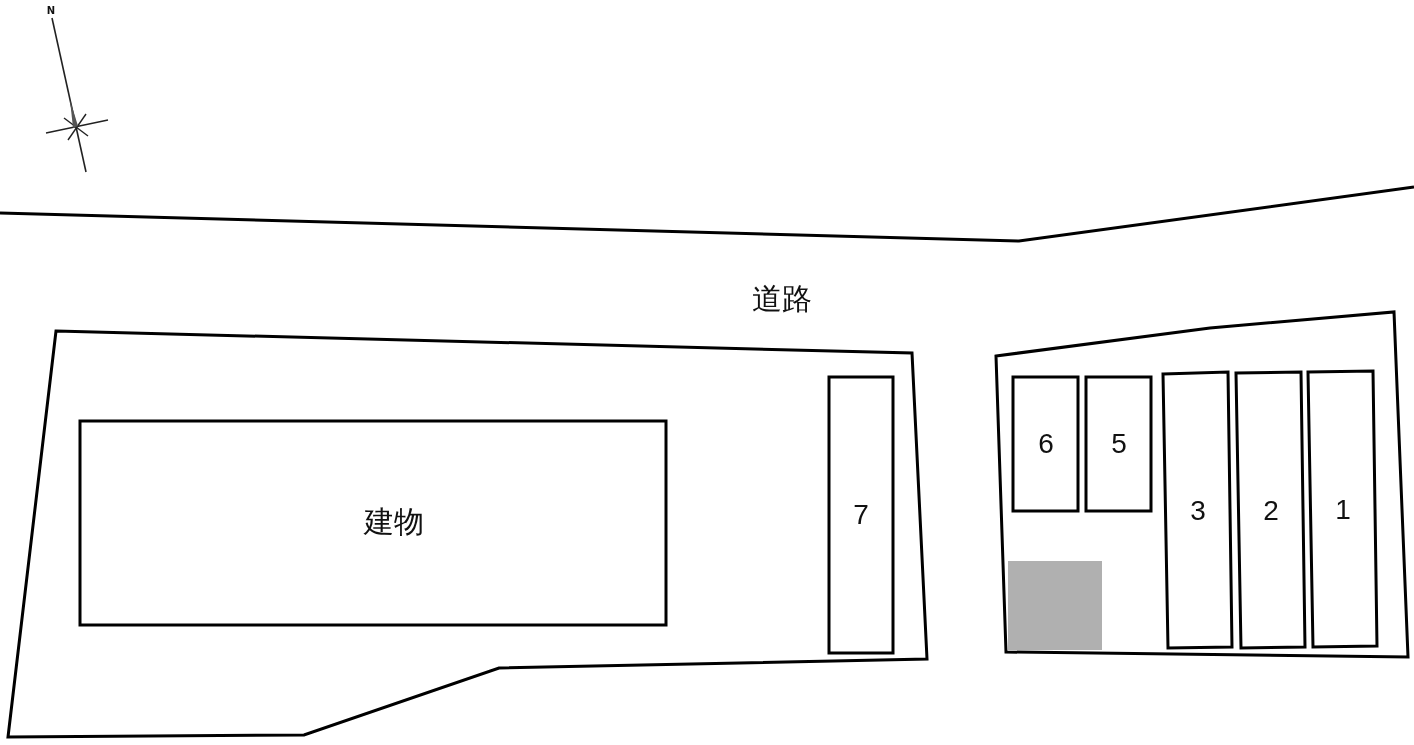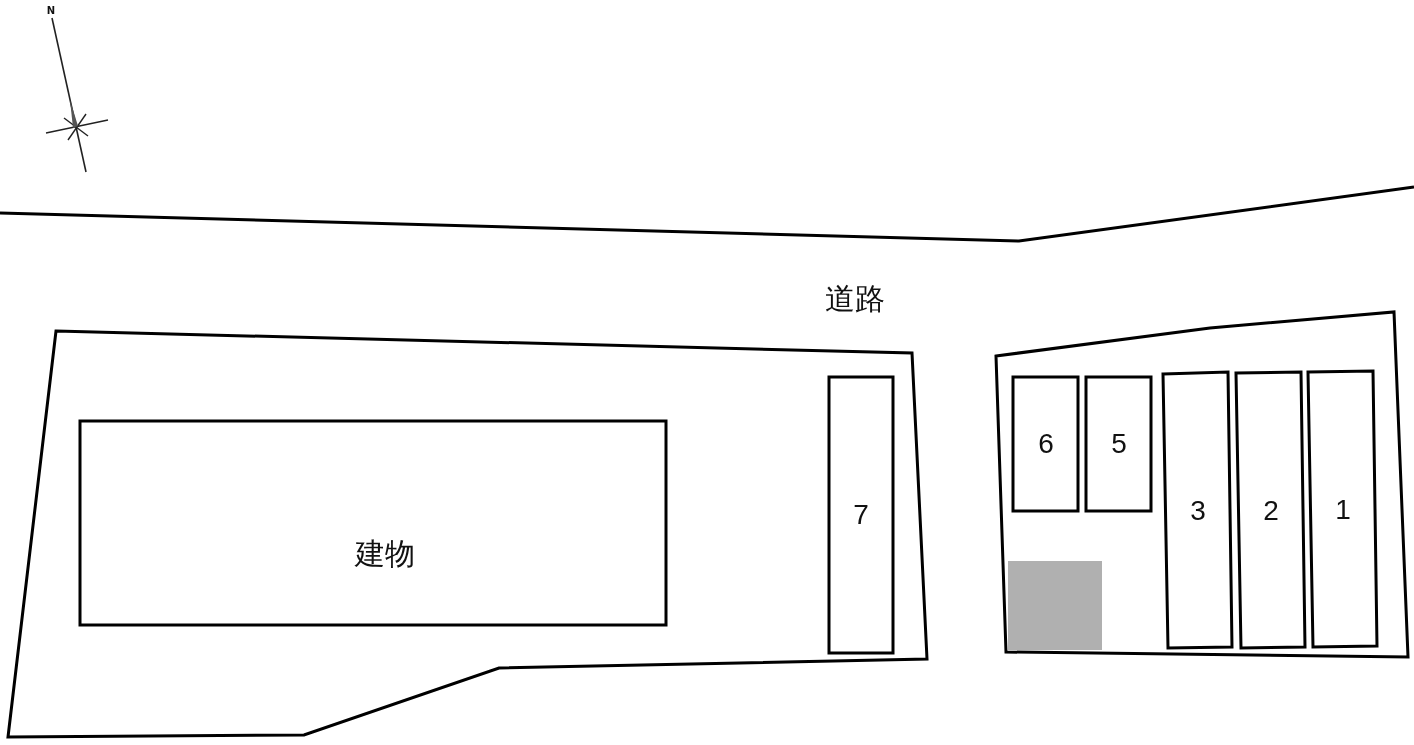--- a/index.html
+++ b/index.html
@@ -39,21 +39,21 @@
 
 <svg class="north" viewBox="0 0 140 190">
   <line x1="52" y1="18" x2="86" y2="172" stroke="#222" stroke-width="1.6"></line>
   <line x1="46" y1="133" x2="108" y2="120" stroke="#222" stroke-width="1.4"></line>
   <line x1="64" y1="118" x2="88" y2="136" stroke="#222" stroke-width="1.4"></line>
   <line x1="86" y1="114" x2="68" y2="140" stroke="#222" stroke-width="1.4"></line>
   <polygon points="70,100 78,126 73,128" fill="#555"></polygon>
 </svg>
 <div class="lbl" style="left:51px;top:10px;font-size:10px;font-weight:bold;">N</div>
 
-<div class="lbl jp" style="left:855px;top:299px;">道路</div>
-<div class="lbl jp" style="left:385px;top:522px;margin-top:32px;">建物</div>
+<div class="lbl jp" style="left:782px;top:299px;">道路</div>
+<div class="lbl jp" style="left:394px;top:522px;">建物</div>
 
 <div class="lbl num" style="left:861px;top:515px;">7</div>
 <div class="lbl num" style="left:1046px;top:444px;">6</div>
 <div class="lbl num" style="left:1119px;top:444px;">5</div>
 <div class="lbl num" style="left:1198px;top:511px;">3</div>
 <div class="lbl num" style="left:1271px;top:511px;">2</div>
 <div class="lbl num" style="left:1343px;top:510px;">1</div>
 
 </body></html>

